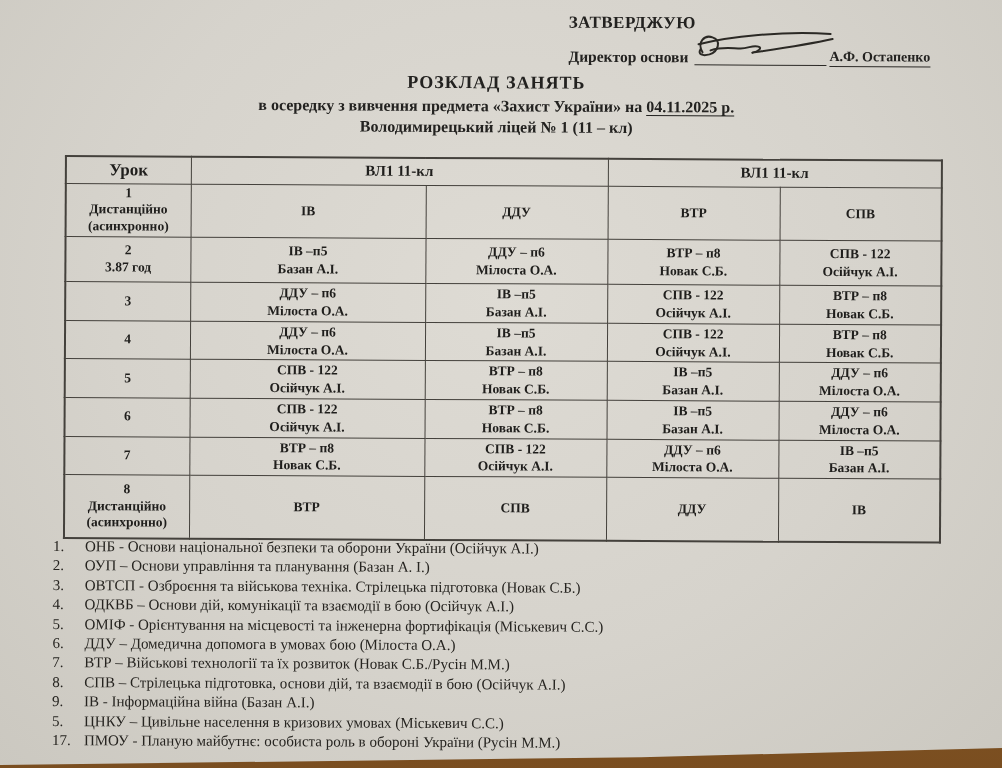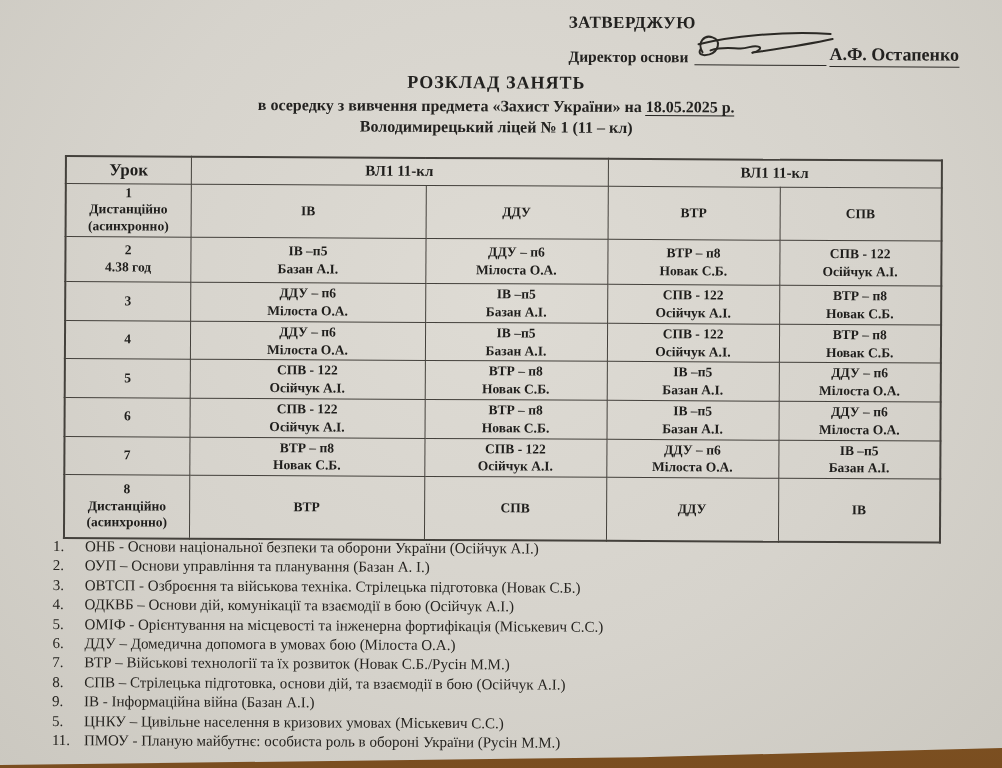--- a/index.html
+++ b/index.html
@@ -20,21 +20,21 @@
     position:absolute;left:0;top:0;width:1002px;height:768px;
     transform:rotate(0.3deg);transform-origin:60px 150px;
   }
 
   
   .approval{position:absolute;left:568px;top:10px;width:400px;}
   .approve-word{font-weight:bold;font-size:17px;letter-spacing:.5px;}
   .director-line{margin-top:5px;font-weight:bold;font-size:15.5px;white-space:nowrap;display:flex;align-items:flex-end;}
   .sig-zone{position:relative;display:inline-block;width:132px;height:26px;margin:0 3px 1px 6px;border-bottom:1.6px solid #2c2a27;}
   .sig-zone svg{position:absolute;left:-6px;top:-14px;overflow:visible;}
-  .director-name{font-weight:bold;font-size:18px;border-bottom:1.4px solid #2c2a27;padding-bottom:1px;}
+  .director-name{font-weight:bold;font-size:14px;border-bottom:1.4px solid #2c2a27;padding-bottom:1px;}
 
   
   .titles{position:absolute;left:0;top:70px;width:992px;text-align:center;font-weight:bold;}
   .title-main{font-size:18px;letter-spacing:1px;}
   .title-sub{font-size:16px;margin-top:4px;}
   .title-sub .udate{border-bottom:1.7px solid #232220;padding-bottom:0px;}
   .title-school{font-size:16px;margin-top:3px;}
 
   
   table.sched{
@@ -84,21 +84,21 @@
             <path d="M64 28 C 90 24, 118 20, 144 14"></path>
           </g>
         </svg>
       </span>
       <span class="director-name">А.Ф. Остапенко</span>
     </div>
   </div>
 
   <div class="titles">
     <div class="title-main">РОЗКЛАД  ЗАНЯТЬ</div>
-    <div class="title-sub"><span>в осередку з вивчення предмета «Захист України» на </span><span class="udate">18.05.2025 р.</span></div>
+    <div class="title-sub"><span>в осередку з вивчення предмета «Захист України» на </span><span class="udate">04.11.2025 р.</span></div>
     <div class="title-school">Володимирецький ліцей № 1  (11 – кл)</div>
   </div>
 
   <table class="sched">
     <colgroup>
       <col style="width:125px">
         <col style="width:235px">
         <col style="width:182px">
         <col style="width:172px">
         <col style="width:162px">
@@ -126,21 +126,21 @@
           <td>
             <div>ВТР</div>
           </td>
           <td>
             <div>СПВ</div>
           </td>
         </tr>
         <tr>
           <td class="lesson-cell">
             <div>2</div>
-            <div>4.38 год</div>
+            <div>3.87 год</div>
           </td>
           <td>
             <div>ІВ –п5</div>
             <div>Базан А.І.</div>
           </td>
           <td>
             <div>ДДУ – п6</div>
             <div>Мілоста О.А.</div>
           </td>
           <td>
@@ -314,20 +314,20 @@
       </div>
       <div class="legend-item">
         <span class="legend-num">9.</span>
         <span class="legend-text">ІВ - Інформаційна війна (Базан А.І.)</span>
       </div>
       <div class="legend-item">
         <span class="legend-num">5.</span>
         <span class="legend-text">ЦНКУ – Цивільне населення в кризових умовах (Міськевич С.С.)</span>
       </div>
       <div class="legend-item">
-        <span class="legend-num">11.</span>
+        <span class="legend-num">17.</span>
         <span class="legend-text">ПМОУ - Планую майбутнє: особиста роль в обороні України (Русін М.М.)</span>
       </div>
     </div>
 
 </div>
 
 <div class="wood"></div>
 
 </body></html>

